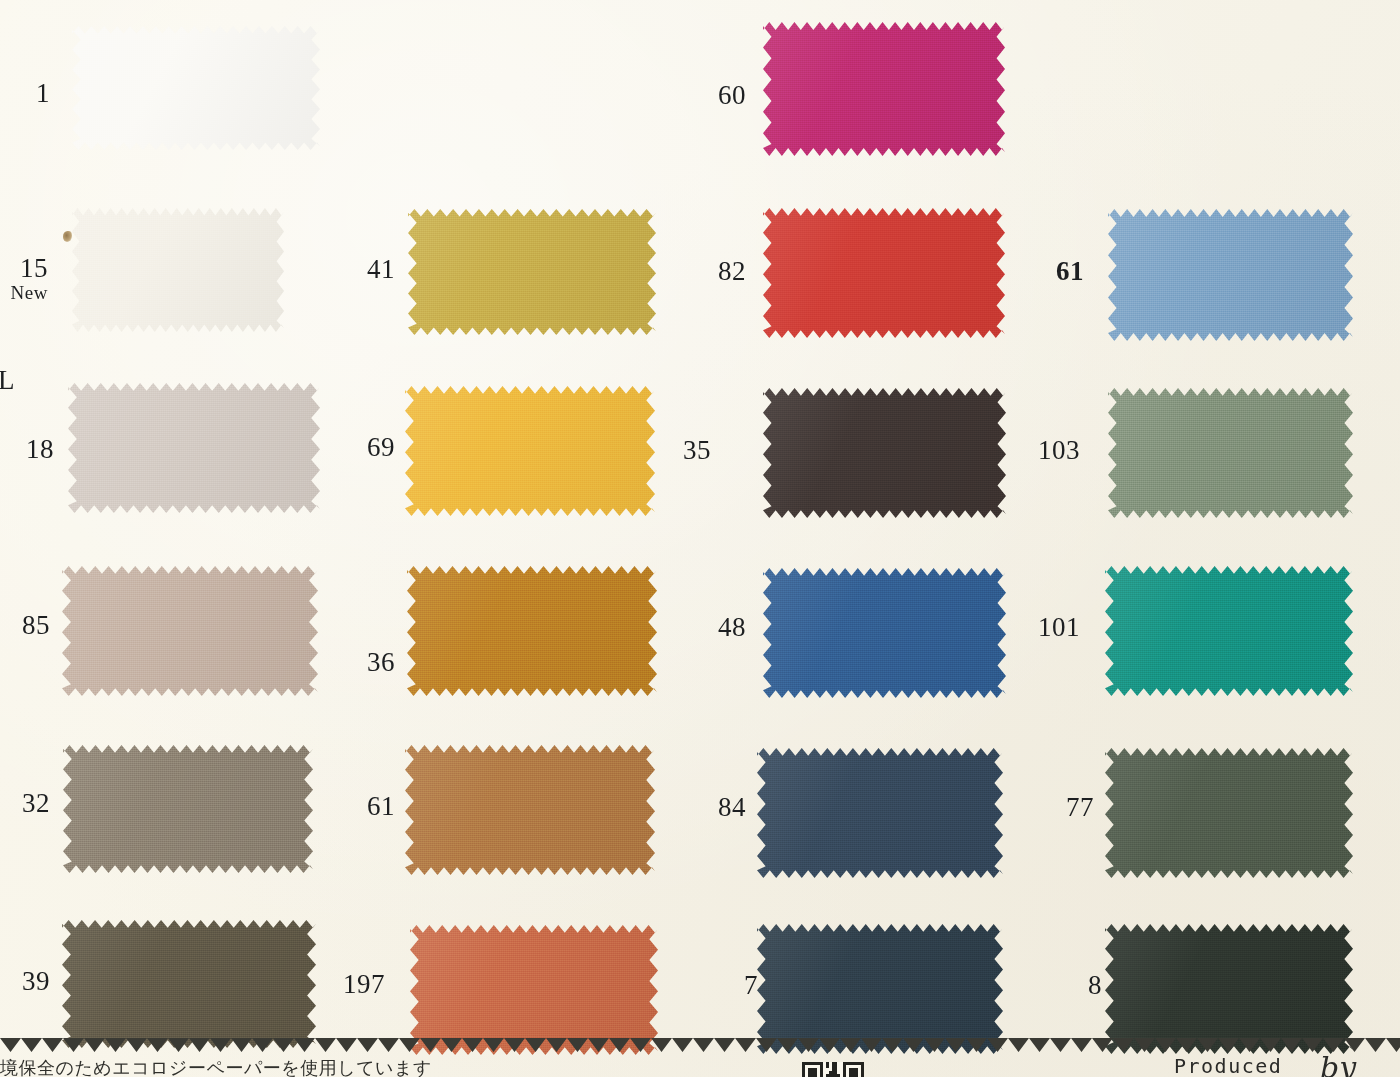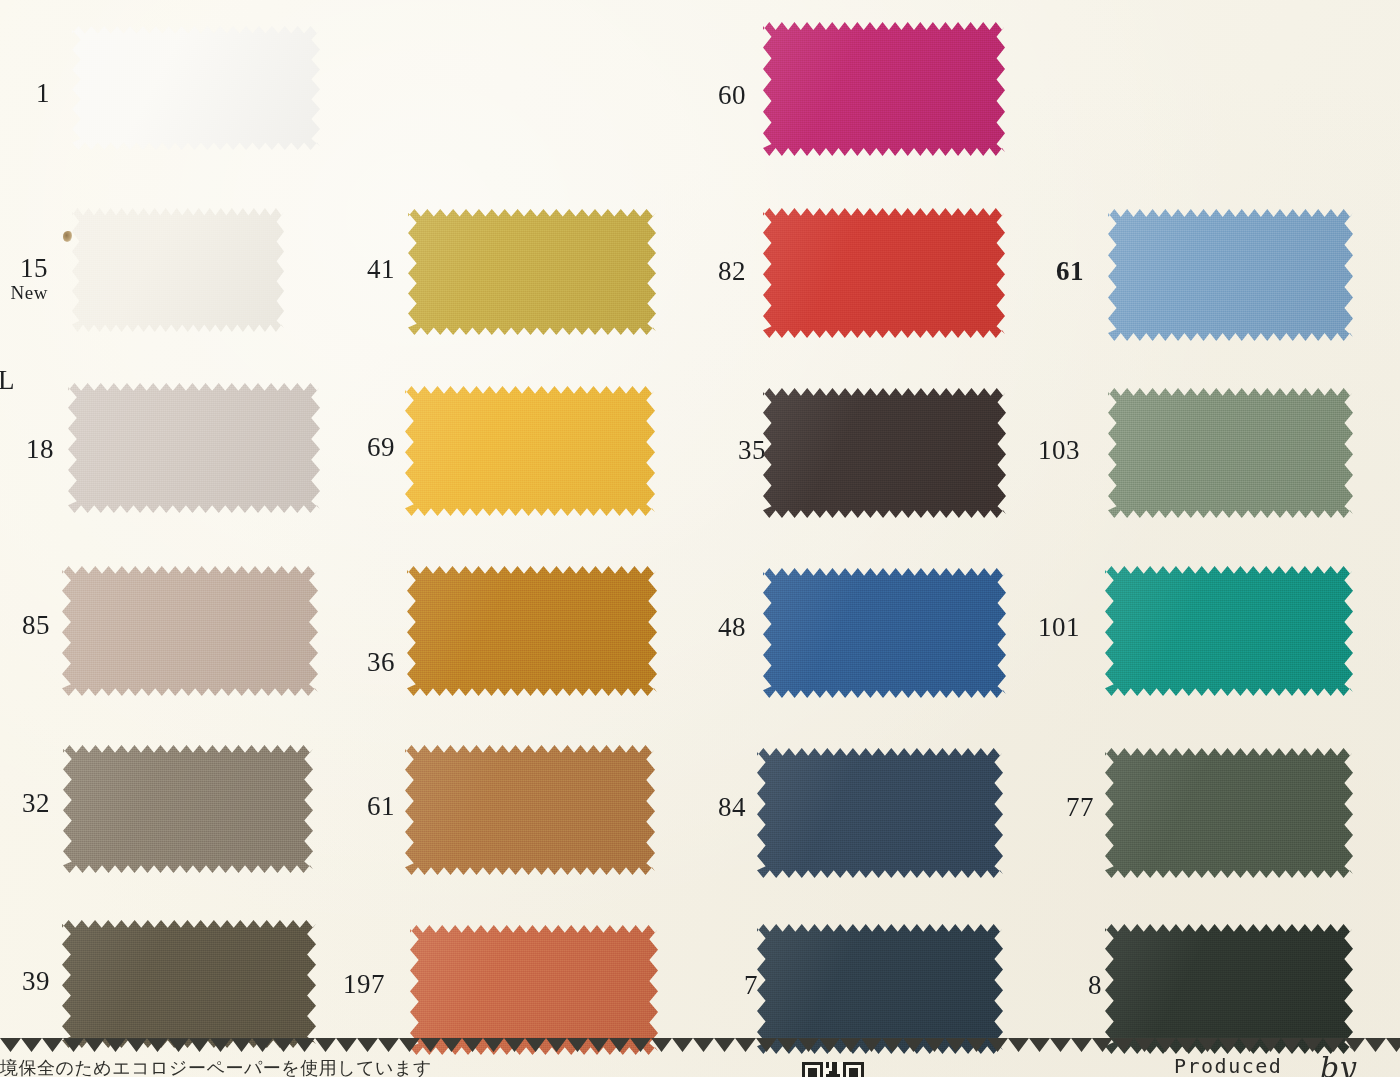--- a/index.html
+++ b/index.html
@@ -274,21 +274,21 @@
       </div>
       <div class="swatch-cell" style="left: 0px; top: 0px;">
         <div class="swatch-label" style="left: 666px; top: 258px; width: 80px;">82</div>
         <div class="swatch-chip" style="left: 763px; top: 208px; width: 242px; height: 130px; background-color: rgb(207, 58, 51);">
           <div class="swatch-chip-inner" style="position: absolute; inset: 0px; background: rgb(207, 58, 51);"></div>
           <div class="weave"></div>
           <div class="sheen"></div>
         </div>
       </div>
       <div class="swatch-cell" style="left: 0px; top: 0px;">
-        <div class="swatch-label" style="left: 686px; top: 437px; width: 80px;">35</div>
+        <div class="swatch-label" style="left: 631px; top: 437px; width: 80px;">35</div>
         <div class="swatch-chip" style="left: 763px; top: 388px; width: 243px; height: 130px; background-color: rgb(61, 51, 48);">
           <div class="swatch-chip-inner" style="position: absolute; inset: 0px; background: rgb(61, 51, 48);"></div>
           <div class="weave"></div>
           <div class="sheen"></div>
         </div>
       </div>
       <div class="swatch-cell" style="left: 0px; top: 0px;">
         <div class="swatch-label" style="left: 666px; top: 614px; width: 80px;">48</div>
         <div class="swatch-chip" style="left: 763px; top: 568px; width: 243px; height: 130px; background-color: rgb(47, 92, 145);">
           <div class="swatch-chip-inner" style="position: absolute; inset: 0px; background: rgb(47, 92, 145);"></div>

